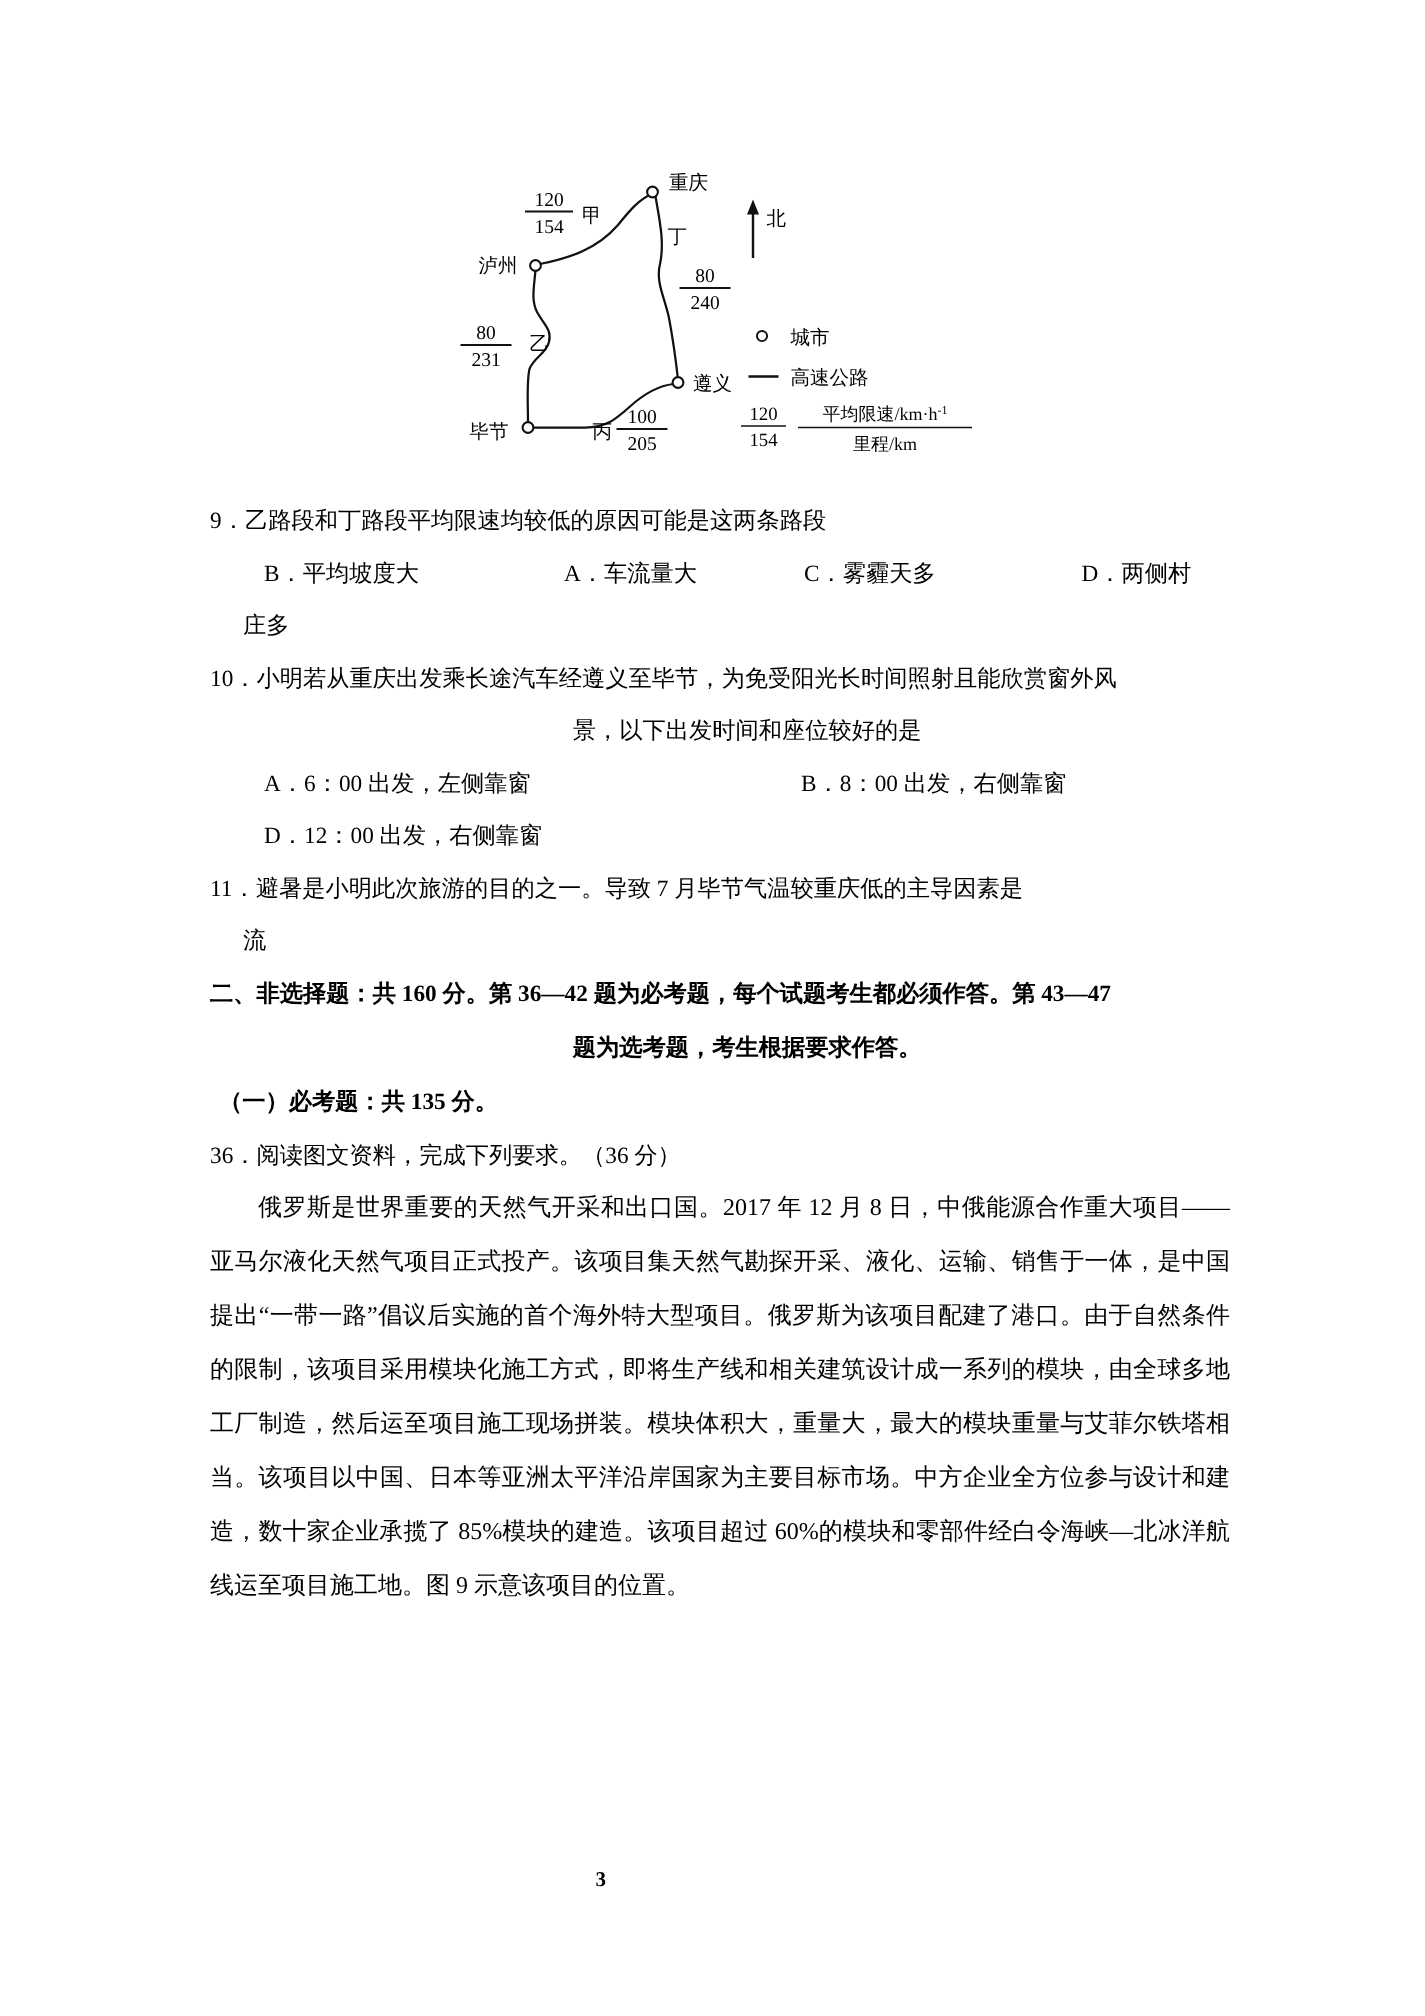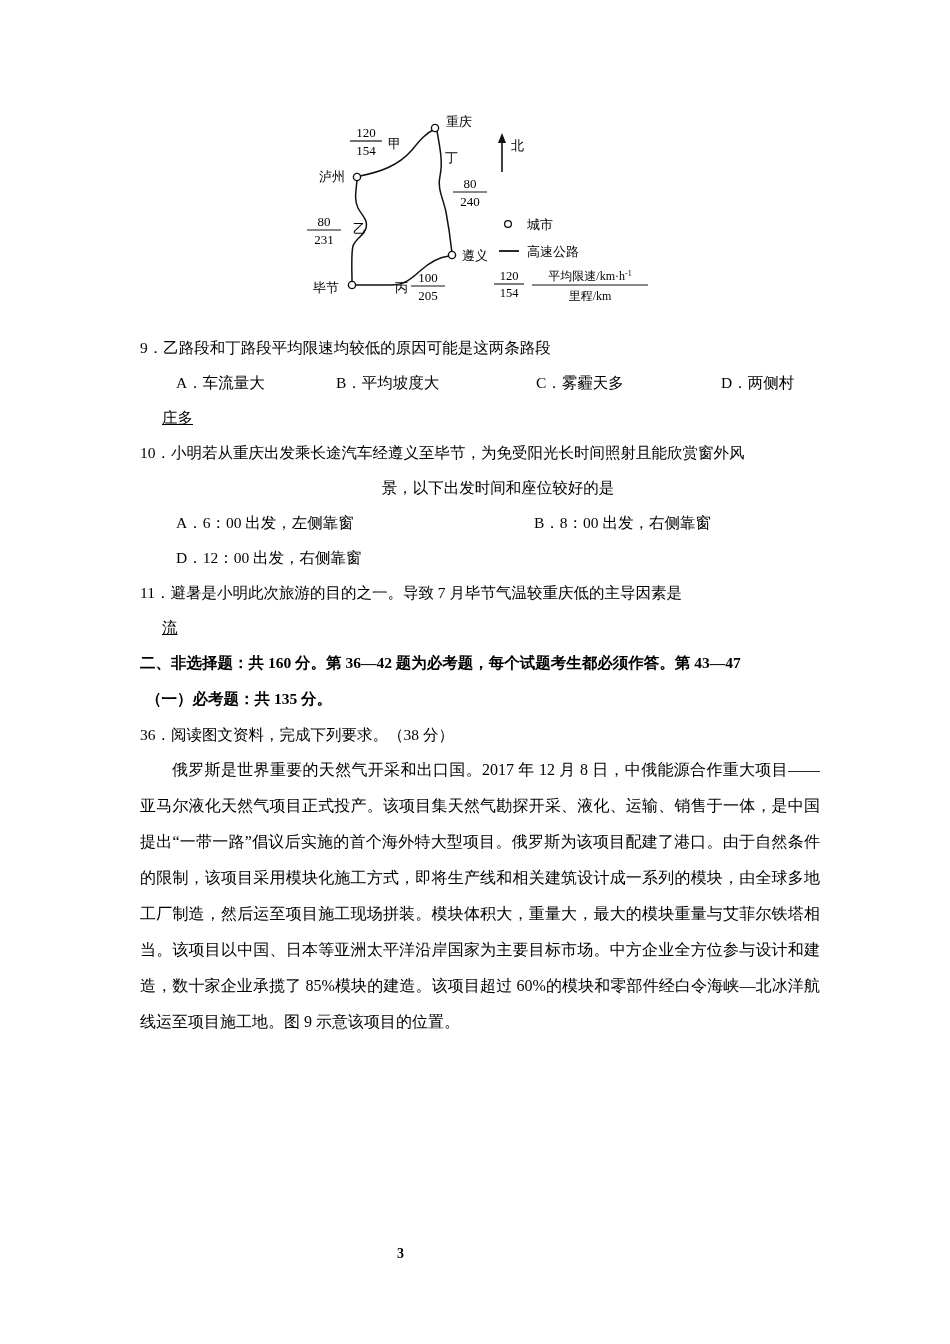--- a/index.html
+++ b/index.html
@@ -40,21 +40,21 @@
   .opts {
     font-size:15.5px;
     line-height:35px;
     margin-left:0;
   }
   .opt-row { display:flex; }
   .opt-row.pad { padding-left:36px; }
   .opt { white-space:nowrap; }
 
   .indent1 { padding-left:36px;text-align:center; }
-  .indent2 { padding-left:22px;text-decoration:underline; }
+  .indent2 { padding-left:22px; }
 
   .sec-head {
     font-size:15.5px;
     line-height:36px;
     font-weight:bold;
   }
 
   .para {
     font-size:16px;
     line-height:36px;
@@ -155,22 +155,22 @@
     </svg>
   </div>
 
   <div class="body-col">
 
     <div class="qline">
       <span>9．</span><span>乙路段和丁路段平均限速均较低的原因可能是这两条路段</span>
     </div>
     <div class="opts">
       <div class="opt-row pad">
+        <span class="opt" style="width:200px">B．平均坡度大</span>
         <span class="opt" style="width:160px">A．车流量大</span>
-        <span class="opt" style="width:200px">B．平均坡度大</span>
         <span class="opt" style="width:185px">C．雾霾天多</span>
         <span class="opt">D．两侧村</span>
       </div>
     </div>
     <div class="qline indent2">庄多</div>
 
     <div class="qline">
       <span>10．</span><span>小明若从重庆出发乘长途汽车经遵义至毕节，为免受阳光长时间照射且能欣赏窗外风</span>
     </div>
     <div class="qline indent1">景，以下出发时间和座位较好的是</div>
@@ -183,24 +183,25 @@
         <span class="opt">D．12：00 出发，右侧靠窗</span>
       </div>
     </div>
 
     <div class="qline">
       <span>11．</span><span>避暑是小明此次旅游的目的之一。导致 7 月毕节气温较重庆低的主导因素是</span>
     </div>
     <div class="qline indent2">流</div>
 
     <div class="sec-head">二、非选择题：共 160 分。第 36—42 题为必考题，每个试题考生都必须作答。第 43—47</div>
+    <div class="sec-head indent1">题为选考题，考生根据要求作答。</div>
     <div class="sec-head" style="padding-left:6px;">（一）必考题：共 135 分。</div>
 
     <div class="qline">
-      <span>36．</span><span>阅读图文资料，完成下列要求。（38 分）</span>
+      <span>36．</span><span>阅读图文资料，完成下列要求。（36 分）</span>
     </div>
     <div class="para">
       <span class="lead">俄罗斯是世界重要的天然气开采和出口国。2017 年 12 月 8 日，中俄能源合作重大项目——亚马尔液化天然气项目正式投产。该项目集天然气勘探开采、液化、运输、销售于一体，是中国提出“一带一路”倡议后实施的首个海外特大型项目。俄罗斯为该项目配建了港口。由于自然条件的限制，该项目采用模块化施工方式，即将生产线和相关建筑设计成一系列的模块，由全球多地工厂制造，然后运至项目施工现场拼装。模块体积大，重量大，最大的模块重量与艾菲尔铁塔相当。该项目以中国、日本等亚洲太平洋沿岸国家为主要目标市场。中方企业全方位参与设计和建造，数十家企业承揽了 85%模块的建造。该项目超过 60%的模块和零部件经白令海峡—北冰洋航线运至项目施工地。图 9 示意该项目的位置。</span>
     </div>
 
   </div>
 
   <div class="pagenum">3</div>
 
 </div>

